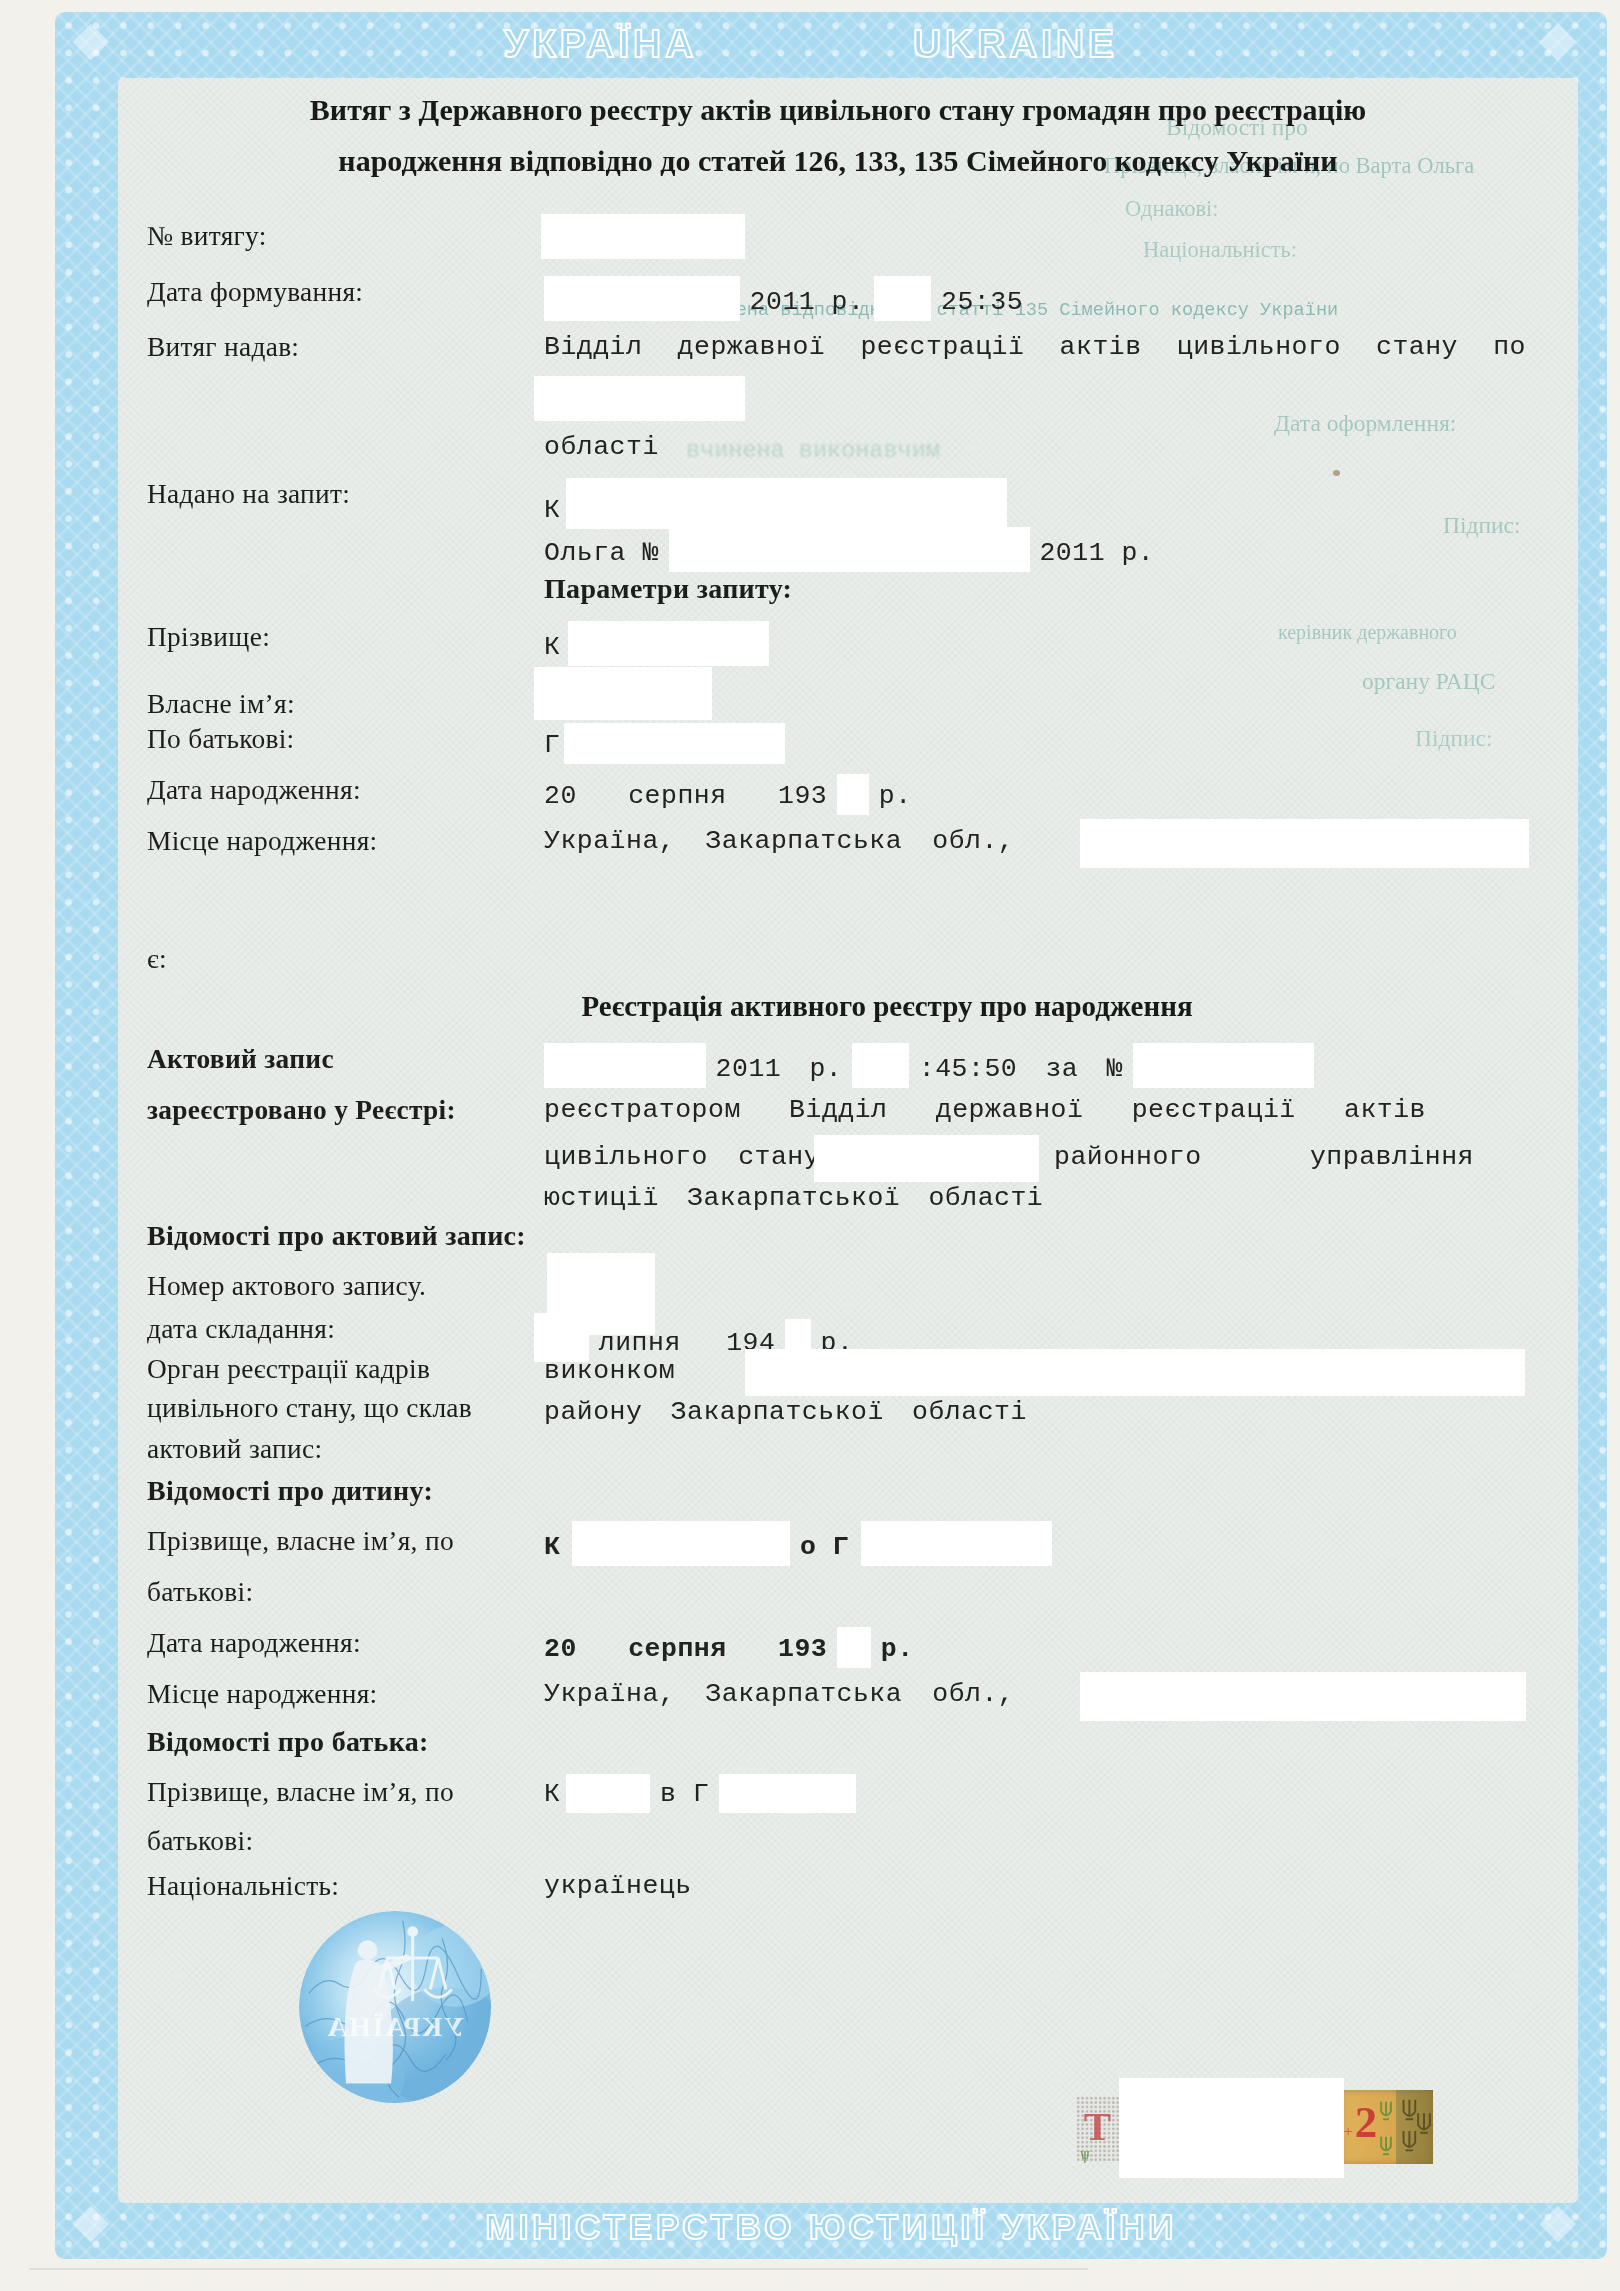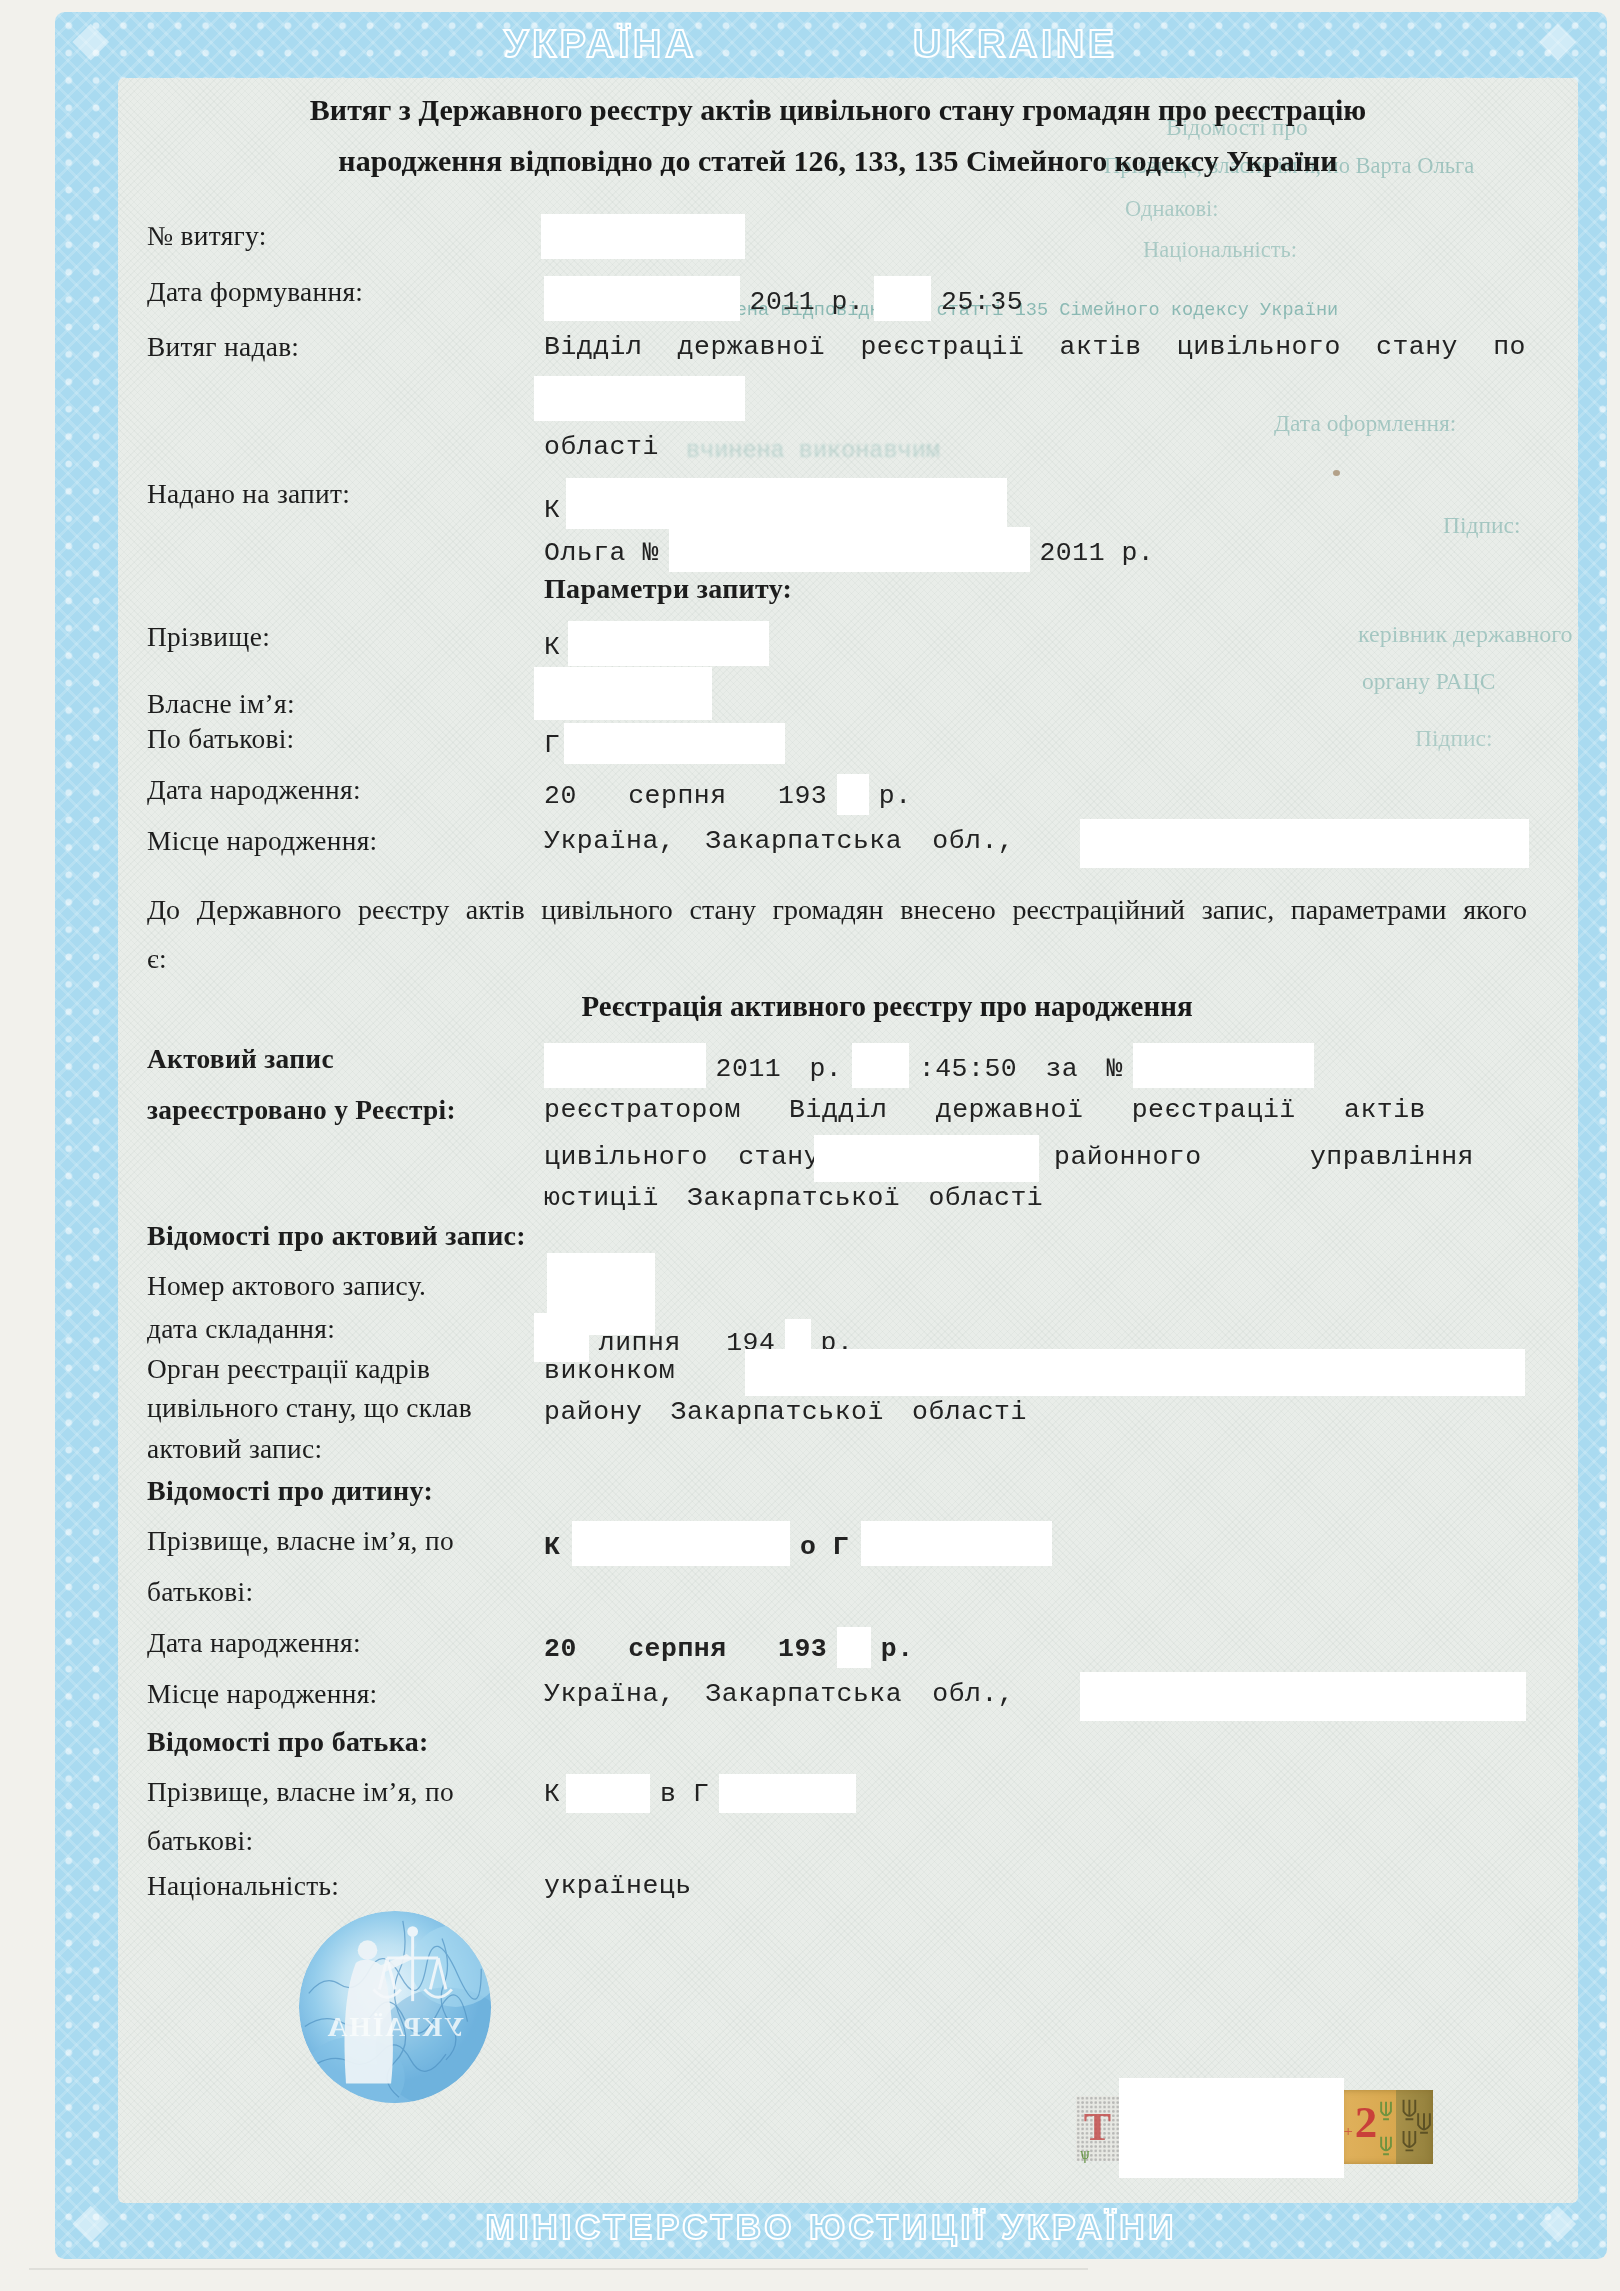--- a/index.html
+++ b/index.html
@@ -76,21 +76,21 @@
   <div class="panel"></div>
 
   <div class="bt bt-mono" style="left:546px;top:300px;font-size:18.6px;opacity:.42;">Реєстрація проведена відповідно до статті 135 Сімейного кодексу України</div>
   <div class="bt" style="left:1166px;top:114px;font-size:23.5px;">Відомості про</div>
   <div class="bt" style="left:1092px;top:153px;font-size:22.5px;opacity:.32;margin-left:12px;">Прізвище, власне ім’я, по   Варта Ольга</div>
   <div class="bt" style="left:1125px;top:196px;font-size:22.5px;opacity:.28;">Однакові:</div>
   <div class="bt" style="left:1143px;top:237px;font-size:22.5px;opacity:.28;">Національність:</div>
   <div class="bt bt-mono" style="left:686px;top:437px;font-size:23.5px;opacity:.2;filter:blur(1.1px);">вчинена виконавчим</div>
   <div class="bt" style="left:1274px;top:410px;font-size:23.5px;">Дата оформлення:</div>
   <div class="bt" style="left:1443px;top:512px;font-size:23.5px;">Підпис:</div>
-  <div class="bt" style="left:1358px;top:621px;font-size:24px;">керівник державного</div>
+  <div class="bt" style="left:1278px;top:621px;font-size:20px;">керівник державного</div>
   <div class="bt" style="left:1362px;top:668px;font-size:23.5px;">органу РАЦС</div>
   <div class="bt" style="left:1415px;top:725px;font-size:23.5px;opacity:.26;">Підпис:</div>
 
   <div class="title" style="top:92px;">Витяг з Державного реєстру актів цивільного стану громадян про реєстрацію</div>
   <div class="title" style="top:143px;">народження відповідно до статей 126, 133, 135 Сімейного кодексу України</div>
 
   <div class="lbl" style="top:220px;">№ витягу:</div>
   <div class="rbox" style="left:541px;top:214px;width:204px;height:45px;"></div>
 
   <div class="lbl" style="top:276px;">Дата формування:</div>
@@ -117,21 +117,20 @@
   <div class="lbl" style="top:723px;">По батькові:</div>
   <div class="val" style="top:723px;"><span>Г</span><span class="box" style="width:221px;height:41px;margin-left:3.9px;"></span></div>
 
   <div class="lbl" style="top:774px;">Дата народження:</div>
   <div class="val" style="top:774px;word-spacing:35px;"><span>20 серпня 193</span><span class="box" style="width:32px;height:41px;"></span><span>р.</span></div>
 
   <div class="lbl" style="top:825px;">Місце народження:</div>
   <div class="val" style="top:825px;word-spacing:13.7px;">Україна, Закарпатська обл.,</div>
   <div class="rbox" style="left:1080px;top:819px;width:449px;height:49px;"></div>
 
-  <div class="para" style="top:892px;">До Державного реєстру актів цивільного стану громадян внесено реєстраційний запис, параметрами якого</div>
   <div class="lbl" style="top:943px;">є:</div>
 
   <div class="center-head" style="top:990px;">Реєстрація активного реєстру про народження</div>
 
   <div class="lbl lblb" style="top:1043px;">Актовий запис</div>
   <div class="val" style="top:1043px;left:534px;word-spacing:11.8px;"><span class="box" style="width:162px;"></span><span>2011 р.</span><span class="box" style="width:57px;"></span><span>:45:50</span> <span>за №</span><span class="box" style="width:181px;"></span></div>
 
   <div class="lbl lblb" style="top:1094px;">зареєстровано у Реєстрі:</div>
   <div class="valj" style="top:1094px;width:882px;">реєстратором Відділ державної реєстрації актів</div>
   <div class="val" style="top:1141px;word-spacing:13.7px;">цивільного стану</div>

